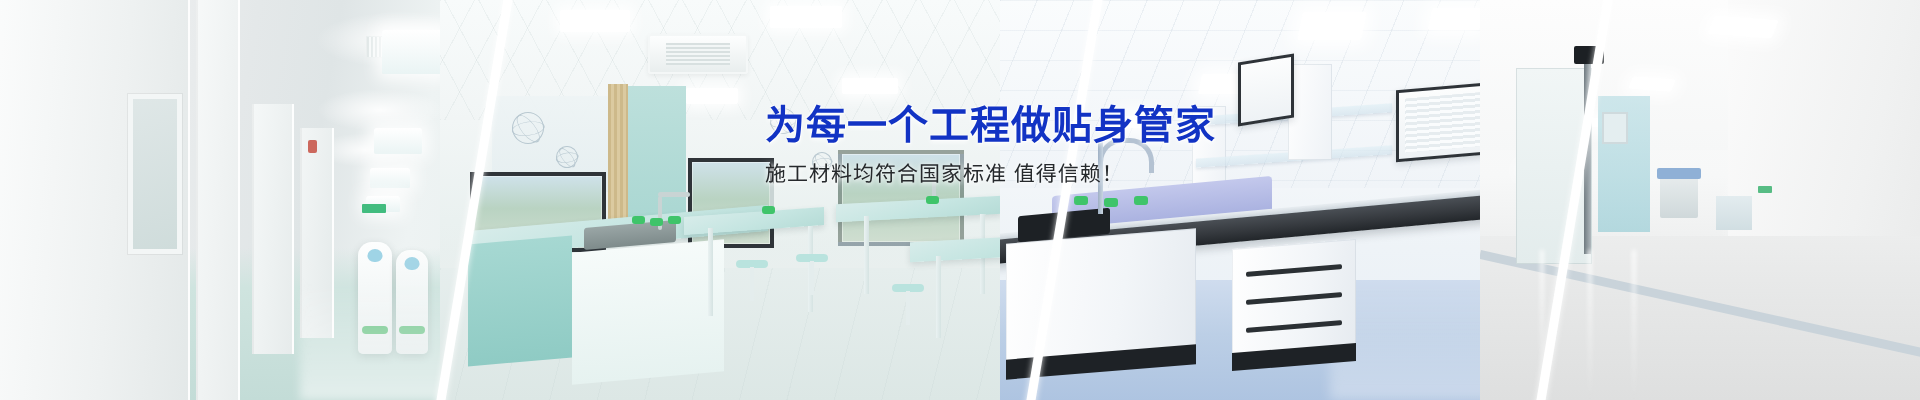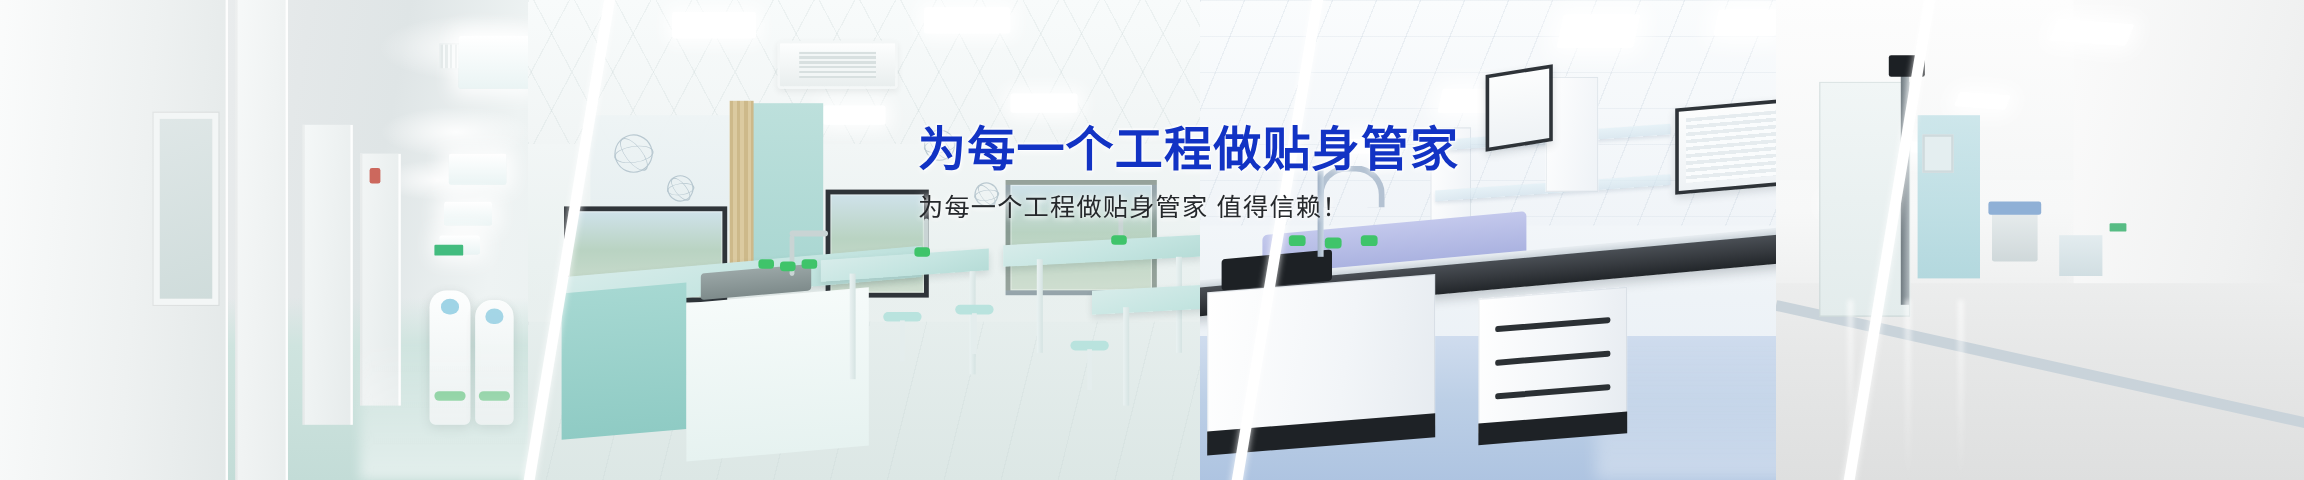--- a/index.html
+++ b/index.html
@@ -619,16 +619,16 @@
   <div class="div-wrap">
     <div class="divider dv1"></div>
     <div class="divider dv2"></div>
     <div class="divider dv3"></div>
   </div>
 
   <div class="copy">
     <div class="headline">
       <span class="ln">为每一个工程做贴身管家</span>
     </div>
-    <div class="subline">为每一个工程做贴身管家  值得信赖！</div>
+    <div class="subline">施工材料均符合国家标准  值得信赖！</div>
   </div>
 
 </div>
 
 </body></html>

